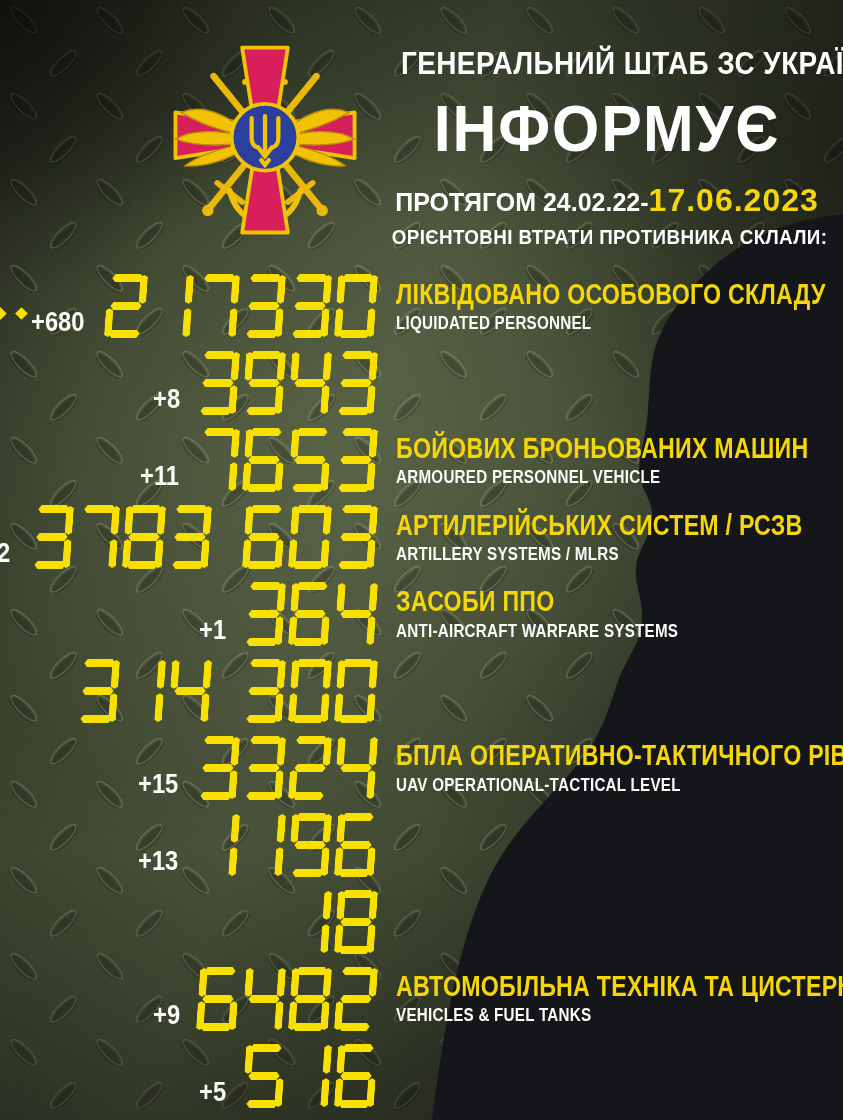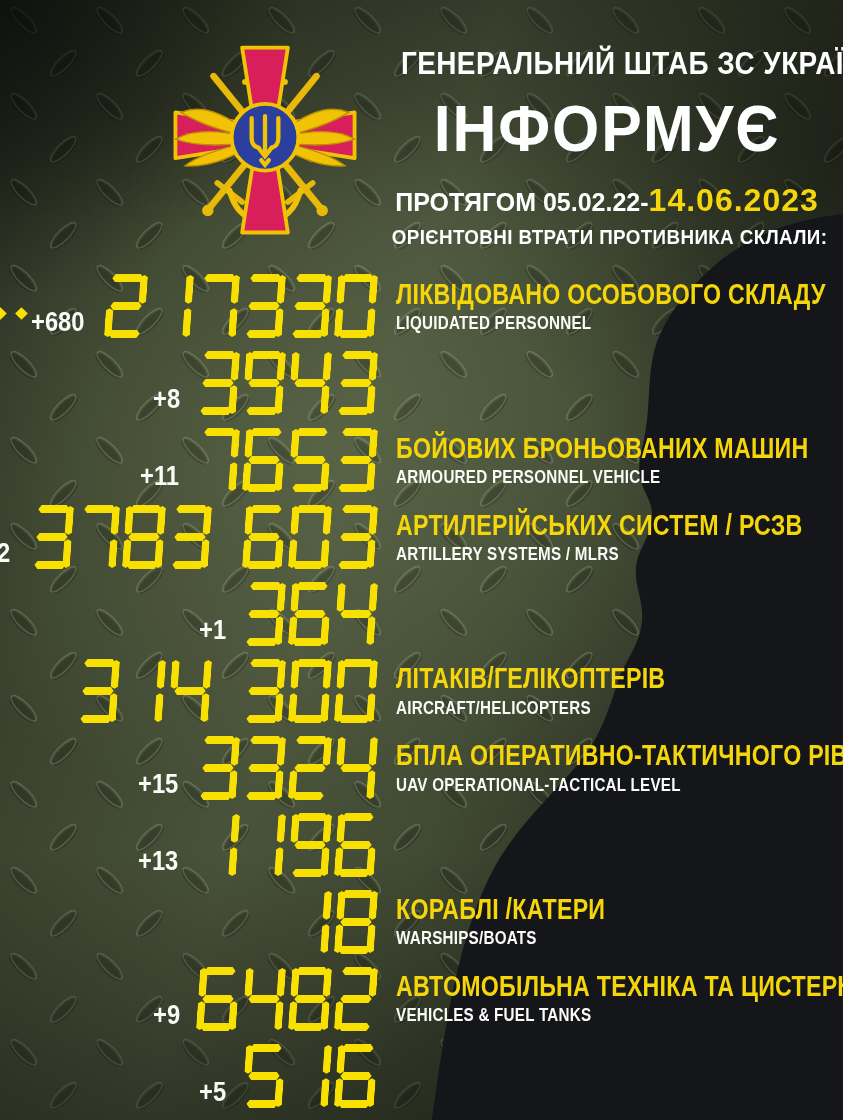--- a/index.html
+++ b/index.html
@@ -151,22 +151,22 @@
         <path d="M93,113 L100,122 L107,113"></path>
         <path d="M96,126 L100,131 L104,126"></path>
       </g>
     </g>
   </svg>
 
   <div class="head-text">
     <div class="h-line1">ГЕНЕРАЛЬНИЙ ШТАБ ЗС УКРАЇНИ</div>
     <div class="h-informue">ІНФОРМУЄ</div>
     <div class="h-period">
-      <span>ПРОТЯГОМ 05.02.22-</span>
-      <span class="date">14.06.2023</span>
+      <span>ПРОТЯГОМ 24.02.22-</span>
+      <span class="date">17.06.2023</span>
     </div>
     <div class="h-sub">ОРІЄНТОВНІ ВТРАТИ ПРОТИВНИКА СКЛАЛИ:</div>
   </div>
 
   <div class="rows" id="rows">
       <div class="loss-row">
         <div class="num-wrap">
           <div class="delta-stack">
             <div class="approx-icon">
               <i></i>
@@ -387,20 +387,24 @@
               <span class="seg seg-c seg-v"></span>
             </div>
             <div class="sdigit">
               <span class="seg seg-f seg-v"></span>
               <span class="seg seg-g seg-h"></span>
               <span class="seg seg-b seg-v"></span>
               <span class="seg seg-c seg-v"></span>
             </div>
           </div>
         </div>
+        <div class="labels">
+          <div class="label-ua">ЗАСОБИ ППО</div>
+          <div class="label-en">ANTI-AIRCRAFT WARFARE SYSTEMS</div>
+        </div>
       </div>
       <div class="loss-row">
         <div class="num-wrap">
           <div class="segnum">
             <div class="sdigit">
               <span class="seg seg-a seg-h"></span>
               <span class="seg seg-b seg-v"></span>
               <span class="seg seg-g seg-h"></span>
               <span class="seg seg-c seg-v"></span>
               <span class="seg seg-d seg-h"></span>
@@ -433,24 +437,20 @@
             </div>
             <div class="sdigit">
               <span class="seg seg-a seg-h"></span>
               <span class="seg seg-b seg-v"></span>
               <span class="seg seg-c seg-v"></span>
               <span class="seg seg-d seg-h"></span>
               <span class="seg seg-e seg-v"></span>
               <span class="seg seg-f seg-v"></span>
             </div>
           </div>
-        </div>
-        <div class="labels">
-          <div class="label-ua">ЛІТАКІВ/ГЕЛІКОПТЕРІВ</div>
-          <div class="label-en">AIRCRAFT/HELICOPTERS</div>
         </div>
       </div>
       <div class="loss-row">
         <div class="num-wrap">
           <div class="delta-stack">
             <div class="delta">+15</div>
           </div>
           <div class="segnum">
             <div class="sdigit">
               <span class="seg seg-a seg-h"></span>
@@ -530,24 +530,20 @@
               <span class="seg seg-a seg-h"></span>
               <span class="seg seg-b seg-v"></span>
               <span class="seg seg-c seg-v"></span>
               <span class="seg seg-d seg-h"></span>
               <span class="seg seg-e seg-v"></span>
               <span class="seg seg-f seg-v"></span>
               <span class="seg seg-g seg-h"></span>
             </div>
           </div>
         </div>
-        <div class="labels">
-          <div class="label-ua">КОРАБЛІ /КАТЕРИ</div>
-          <div class="label-en">WARSHIPS/BOATS</div>
-        </div>
       </div>
       <div class="loss-row">
         <div class="num-wrap">
           <div class="delta-stack">
             <div class="delta">+9</div>
           </div>
           <div class="segnum">
             <div class="sdigit">
               <span class="seg seg-a seg-h"></span>
               <span class="seg seg-f seg-v"></span>

